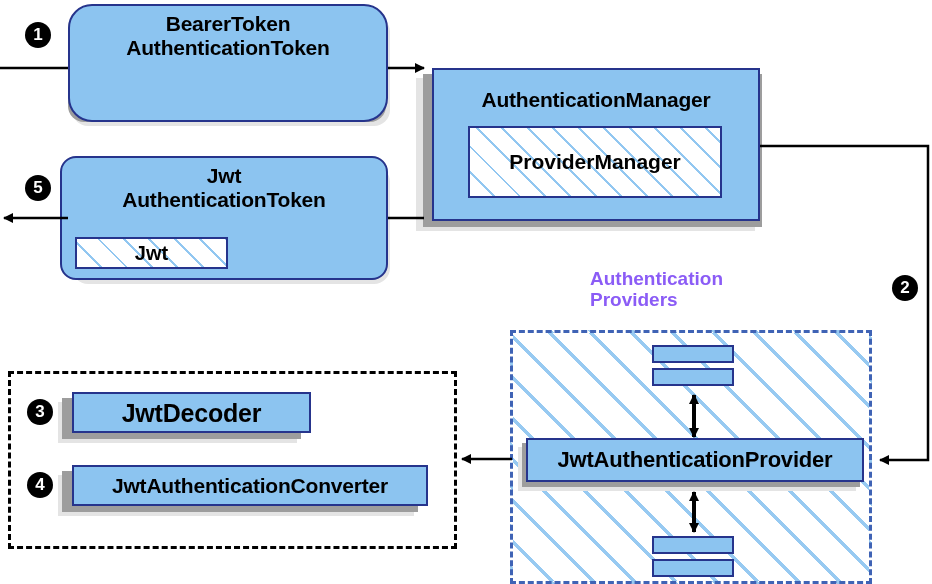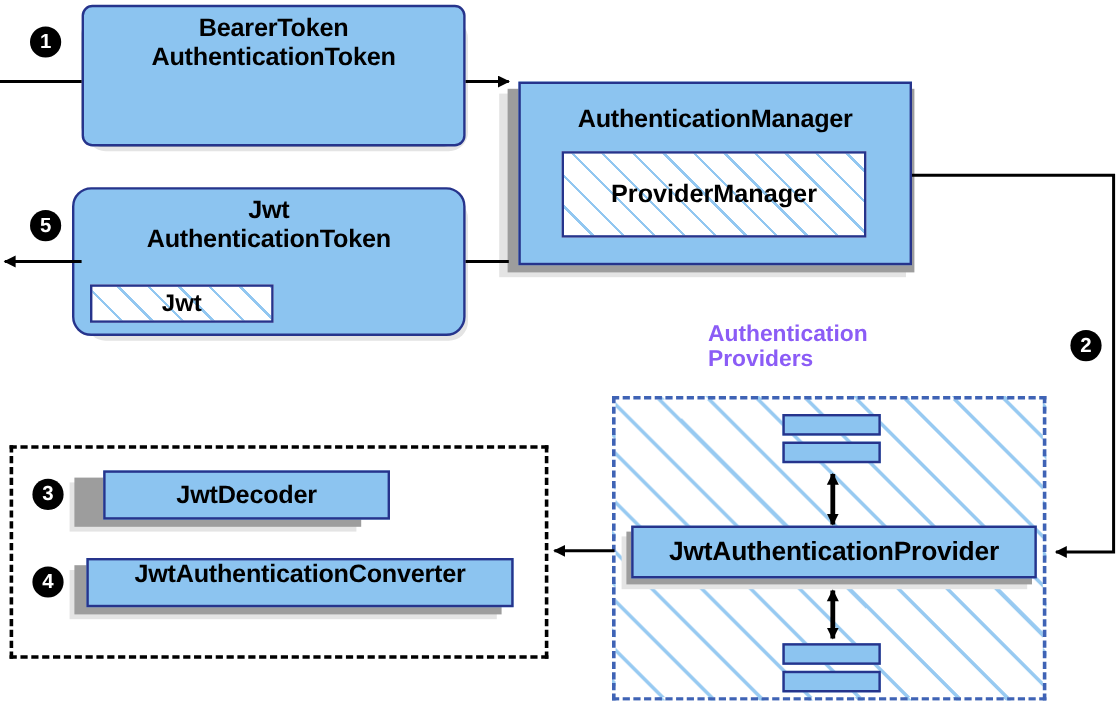--- a/index.html
+++ b/index.html
@@ -191,42 +191,42 @@
   <div class="shadow-light" style="left:518px; top:447px; width:338px; height:44px;"></div>
   <div class="shadow-dark" style="left:522px; top:443px; width:338px; height:44px;"></div>
   <div class="node" style="left:526px; top:438px; width:338px; height:44px; justify-content:center; font-size:22px;align-items:flex-end;">
     <div class="node-title">JwtAuthenticationProvider</div>
   </div>
 
   <div class="region-plain" style="left:8px; top:371px; width:449px; height:178px;"></div>
 
   <div class="shadow-light" style="left:58px; top:402px; width:239px; height:41px;"></div>
   <div class="shadow-dark" style="left:62px; top:398px; width:239px; height:41px;"></div>
-  <div class="node" style="left:72px; top:392px; width:239px; height:41px; justify-content:center; font-size:21px;margin-left:14px;">
+  <div class="node" style="left:72px; top:392px; width:239px; height:41px; justify-content:center; font-size:25px;">
     <div class="node-title">JwtDecoder</div>
   </div>
 
   <div class="shadow-light" style="left:58px; top:475px; width:356px; height:41px;"></div>
   <div class="shadow-dark" style="left:62px; top:471px; width:356px; height:41px;"></div>
-  <div class="node" style="left:72px; top:465px; width:356px; height:41px; justify-content:flex-start; font-size:21px;">
+  <div class="node" style="left:72px; top:465px; width:356px; height:41px; justify-content:center; font-size:21px;">
     <div class="node-title">JwtAuthenticationConverter</div>
   </div>
 
   <div class="shadow-light" style="left:416px; top:78px; width:339px; height:153px;"></div>
   <div class="shadow-dark" style="left:423px; top:74px; width:339px; height:153px;"></div>
   <div class="node" style="left:432px; top:68px; width:328px; height:153px; padding-top:18px; font-size:21px;">
     <div class="node-title">AuthenticationManager</div>
   </div>
   <div class="slot" style="left:468px; top:126px; width:254px; height:72px; font-size:21px;">
     <span>ProviderManager</span>
   </div>
 
   <div class="shadow-light" style="left:72px; top:16px; width:318px; height:110px; border-radius:16px;"></div>
   <div class="shadow-dark" style="left:68px; top:12px; width:318px; height:110px; border-radius:16px;"></div>
-  <div class="node" style="left:68px; top:4px; width:320px; height:118px; border-radius:9px; padding-top:6px; font-size:21px;">
+  <div class="node" style="left:68px; top:4px; width:320px; height:118px; border-radius:24px; padding-top:6px; font-size:21px;">
     <div class="node-title">BearerToken</div>
     <div class="node-title">AuthenticationToken</div>
   </div>
 
   <div class="shadow-light" style="left:72px; top:166px; width:318px; height:118px; border-radius:16px;"></div>
   <div class="shadow-dark" style="left:68px; top:162px; width:318px; height:118px; border-radius:16px;"></div>
   <div class="node" style="left:60px; top:156px; width:328px; height:124px; border-radius:16px; padding-top:6px; font-size:21px;">
     <div class="node-title">Jwt</div>
     <div class="node-title">AuthenticationToken</div>
   </div>

